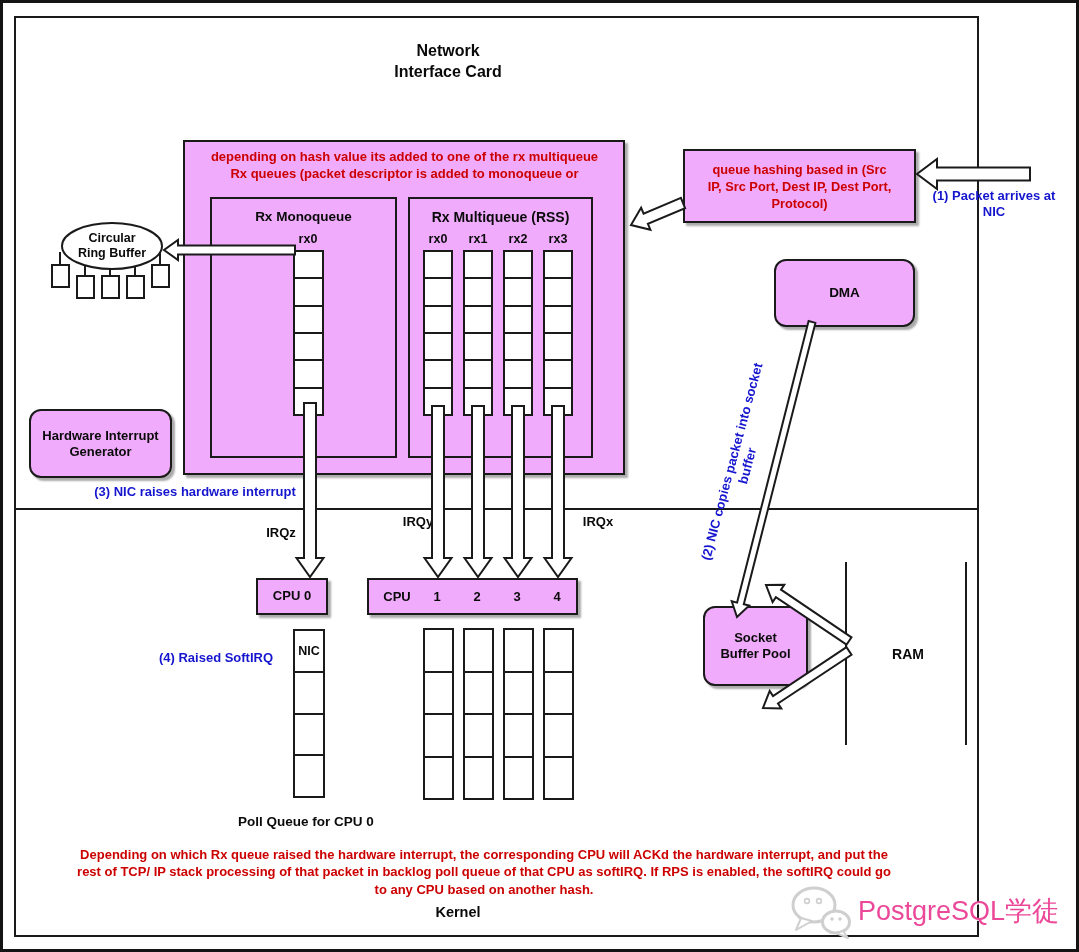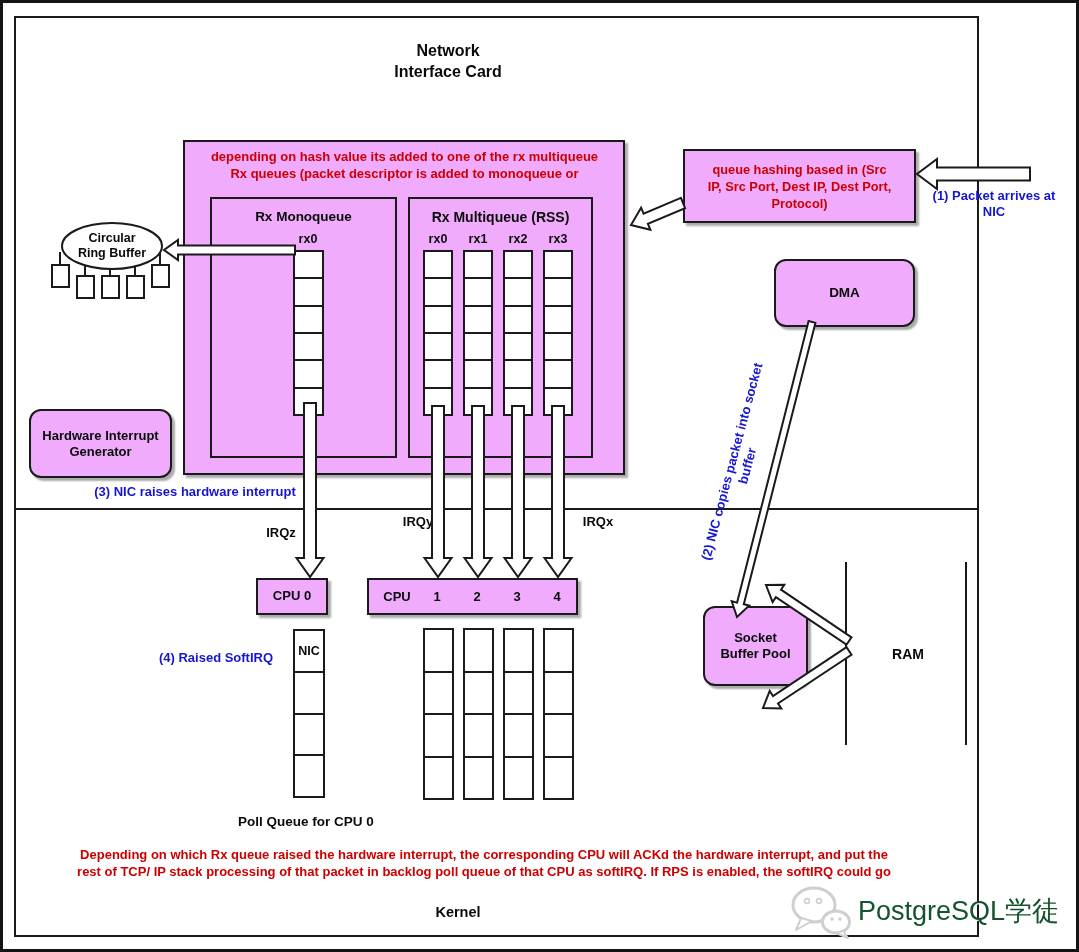--- a/index.html
+++ b/index.html
@@ -16,21 +16,21 @@
   .flexc{display:flex;flex-direction:column;align-items:center;justify-content:center;}
   .underline{text-decoration-thickness:2px;text-underline-offset:2px;}
   svg.layer{position:absolute;left:0;top:0;z-index:1;pointer-events:none;}
   svg.arrows{position:absolute;left:0;top:0;z-index:5;pointer-events:none;}
   .qcol{position:absolute;border:2px solid #1a1a1a;background:#fff;display:flex;flex-direction:column;box-sizing:border-box;z-index:2;}
   .qcell{flex:1;border-top:2px solid #1a1a1a;display:flex;align-items:center;justify-content:center;}
   .qcell.first{border-top:none;}
   .qlabel{font-weight:bold;font-size:12.5px;color:#0a0a0a;}
   .watermark{position:absolute;left:788px;top:880px;width:292px;height:62px;z-index:10;
              display:flex;align-items:center;gap:6px;}
-  .watermark .wtext{font-size:27px;color:#14532d;text-shadow:1px 1px 0 #ffffff;white-space:nowrap;}
+  .watermark .wtext{font-size:27px;color:#ec4899;text-shadow:1px 1px 0 #ffffff;white-space:nowrap;}
   .rotated{transform:rotate(-75deg);}
 </style>
 </head>
 <body>
 
 <div class="canvas">
 
   <svg class="layer" width="1079" height="952">
     <line x1="14" y1="509" x2="979" y2="509" stroke="#1a1a1a" stroke-width="2"></line>
     <line x1="846" y1="562" x2="846" y2="745" stroke="#1a1a1a" stroke-width="2"></line>
@@ -135,20 +135,21 @@
       <div>Socket</div>
       <div>Buffer Pool</div>
     </div>
   </div>
 
   <div class="lbl center" style="left:878px;top:645px;width:60px;font-size:14px;">RAM</div>
 
   <div class="lbl center red" style="left:28px;top:846px;width:912px;font-size:13px;line-height:17.4px;">
     <div>Depending on which Rx queue raised the hardware interrupt, the corresponding CPU will ACKd the hardware interrupt, and put the</div>
     <div>rest of TCP/ IP stack processing of that packet in backlog poll queue of that CPU as softIRQ. If RPS is enabled, the softIRQ could go</div>
+    <div>to any CPU based on another hash.</div>
   </div>
 
   <div class="lbl center" style="left:408px;top:903px;width:100px;font-size:14.5px;">Kernel</div>
 
   <div class="qcol" style="left: 293px; top: 250px; width: 31px; height: 166px;">
       <div class="qcell first"></div>
       <div class="qcell"></div>
       <div class="qcell"></div>
       <div class="qcell"></div>
       <div class="qcell"></div>

